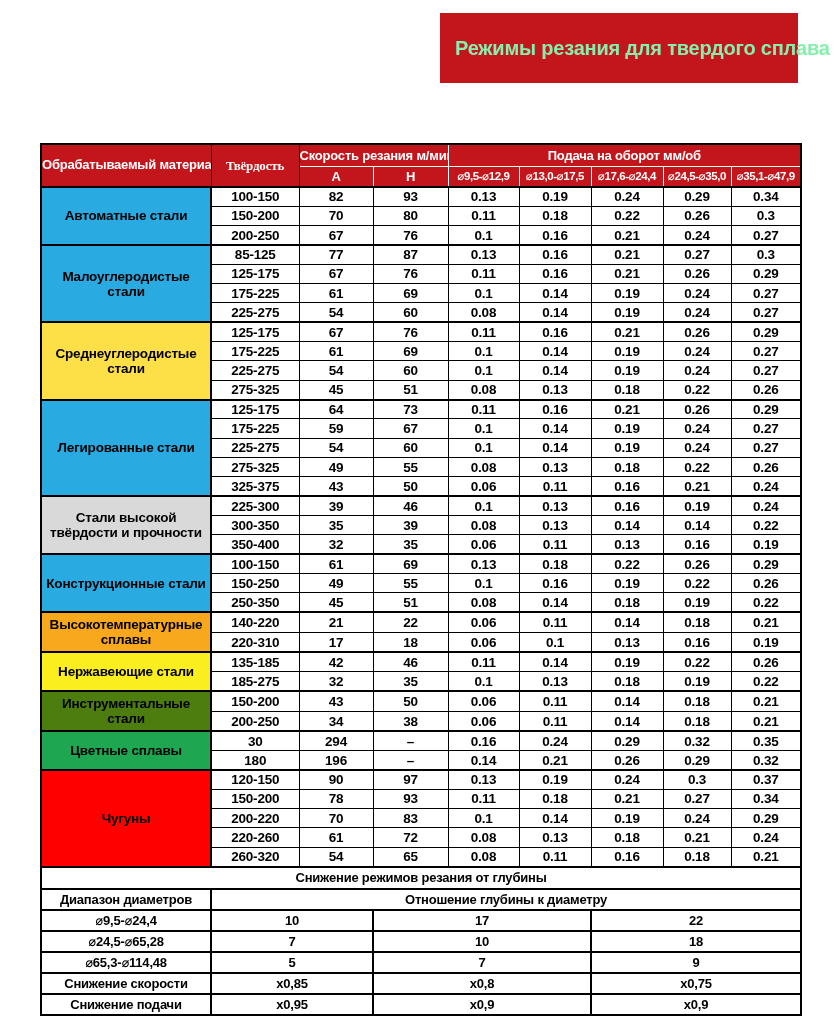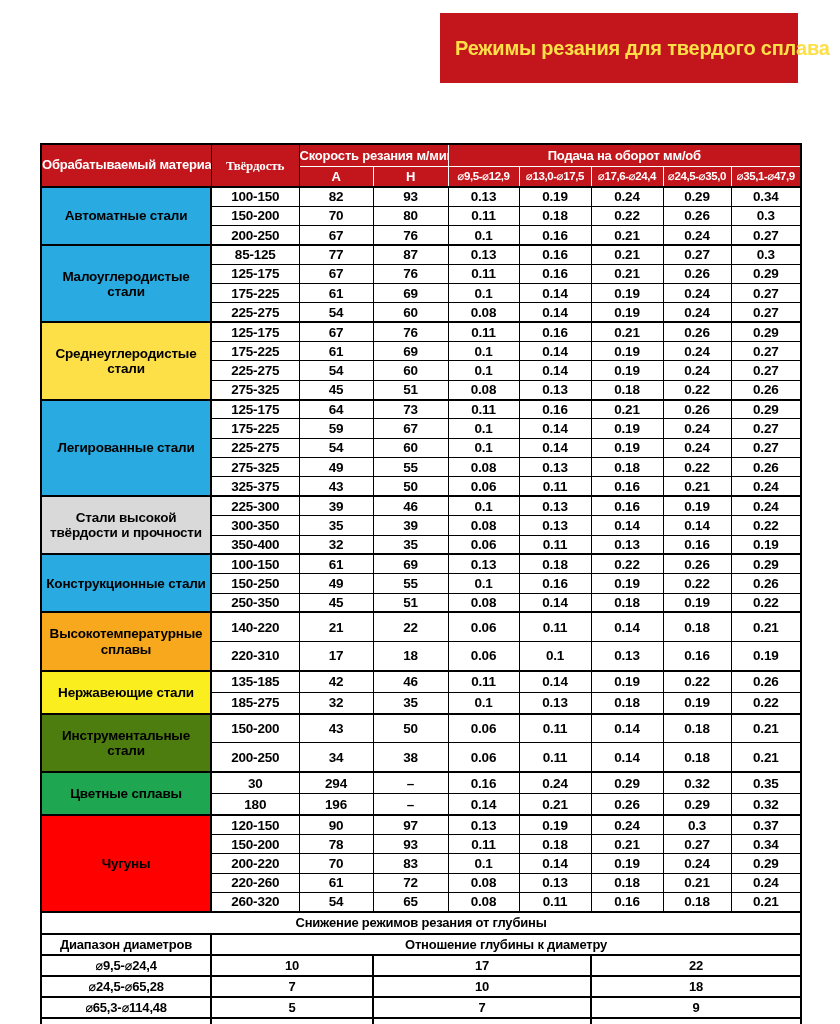--- a/index.html
+++ b/index.html
@@ -4,21 +4,21 @@
 <style>
   html, body { margin:0; padding:0; background:#ffffff; }
   .page {
     position:relative; width:840px; height:1024px; background:#ffffff;
     font-family:"Liberation Sans","DejaVu Sans",sans-serif; overflow:hidden;
   }
   .banner {
     position:absolute; left:440px; top:13px; width:358px; height:70px;
     display:flex; align-items:center; padding-left:15px; box-sizing:border-box;
   }
-  .banner-title { color:#fde047; font-weight:bold; font-size:20px; white-space:nowrap; letter-spacing:-0.2px; }
+  .banner-title { color:#86efac; font-weight:bold; font-size:20px; white-space:nowrap; letter-spacing:-0.2px; }
 
   table.main {
     position:absolute; left:40px; top:143px; width:760px;
     border-collapse:collapse; table-layout:fixed;
     border:2px solid #000;
   }
   table.main th, table.main td {
     padding:0; margin:0; text-align:center; vertical-align:middle;
     font-weight:bold; overflow:hidden; white-space:nowrap;
   }
@@ -30,21 +30,21 @@
   thead tr.hdr-sub th { border-bottom:2px solid #000; }
   th.material-hdr { border-right:1px solid #000; border-bottom:2px solid #000; font-size:13px; white-space:normal; line-height:1.25; }
   th.hardness-hdr { border-left:1px solid #000; border-right:1px solid #000; border-bottom:2px solid #000; }
   th.feed-col-hdr { font-size:11.5px; letter-spacing:-0.4px; }
 
   tbody.data tr { height:19.34px; }
   tbody.data td { border:1px solid #000; font-size:13.5px; background:#ffffff; letter-spacing:-0.2px; }
   tbody.data tr.group-start td { border-top:2px solid #000; }
   tbody.data td.material {
     white-space:normal; line-height:1.12; font-size:13.5px;
-    border-right:2px solid #000; border-left:2px solid #000; padding:13px 2px;
+    border-right:2px solid #000; border-left:2px solid #000; padding:4px 2px;
   }
 
   tbody.depth td {
     border:2px solid #000; background:#ffffff; font-size:13px; height:19px; letter-spacing:-0.2px;
   }
   tbody.depth tr.depth-title-row td { height:20px; }
   tbody.depth tr.depth-head-row td { height:19px; }
 </style>
 </head>
 <body>

